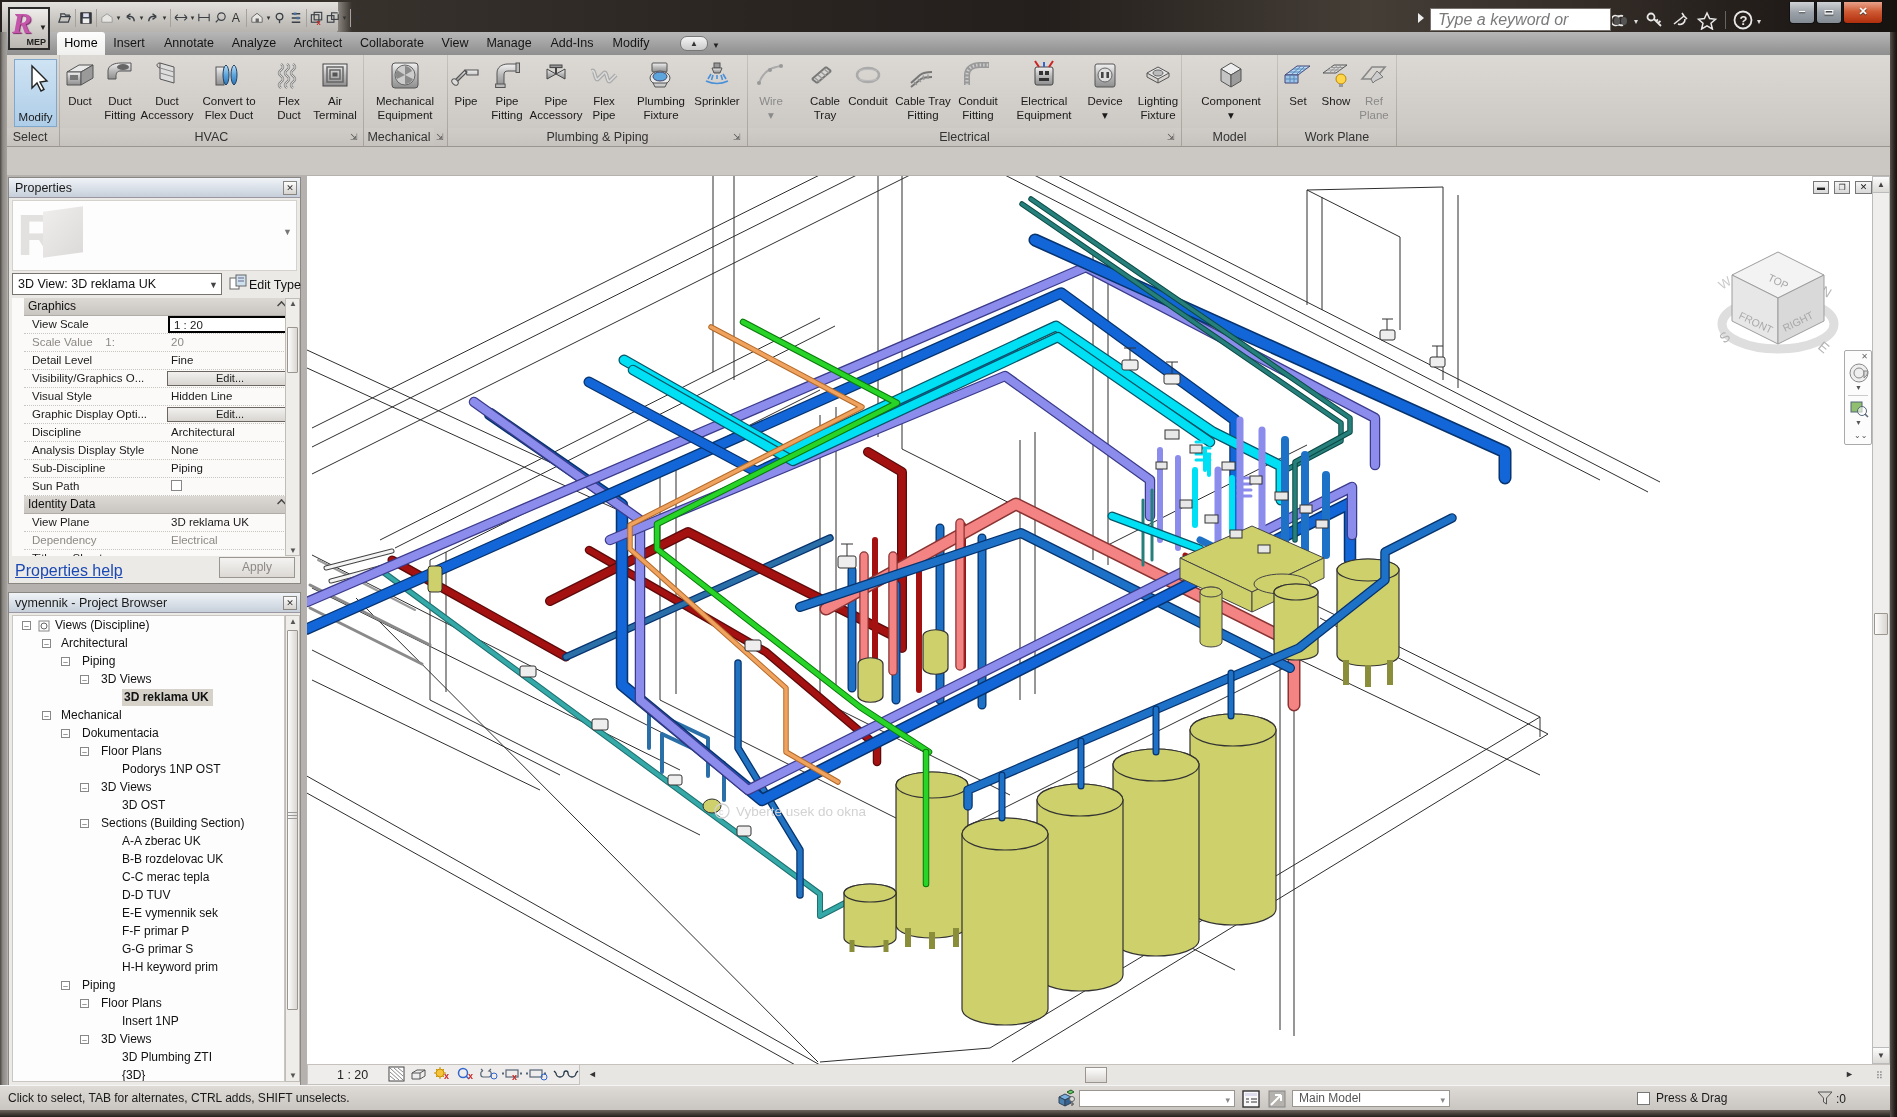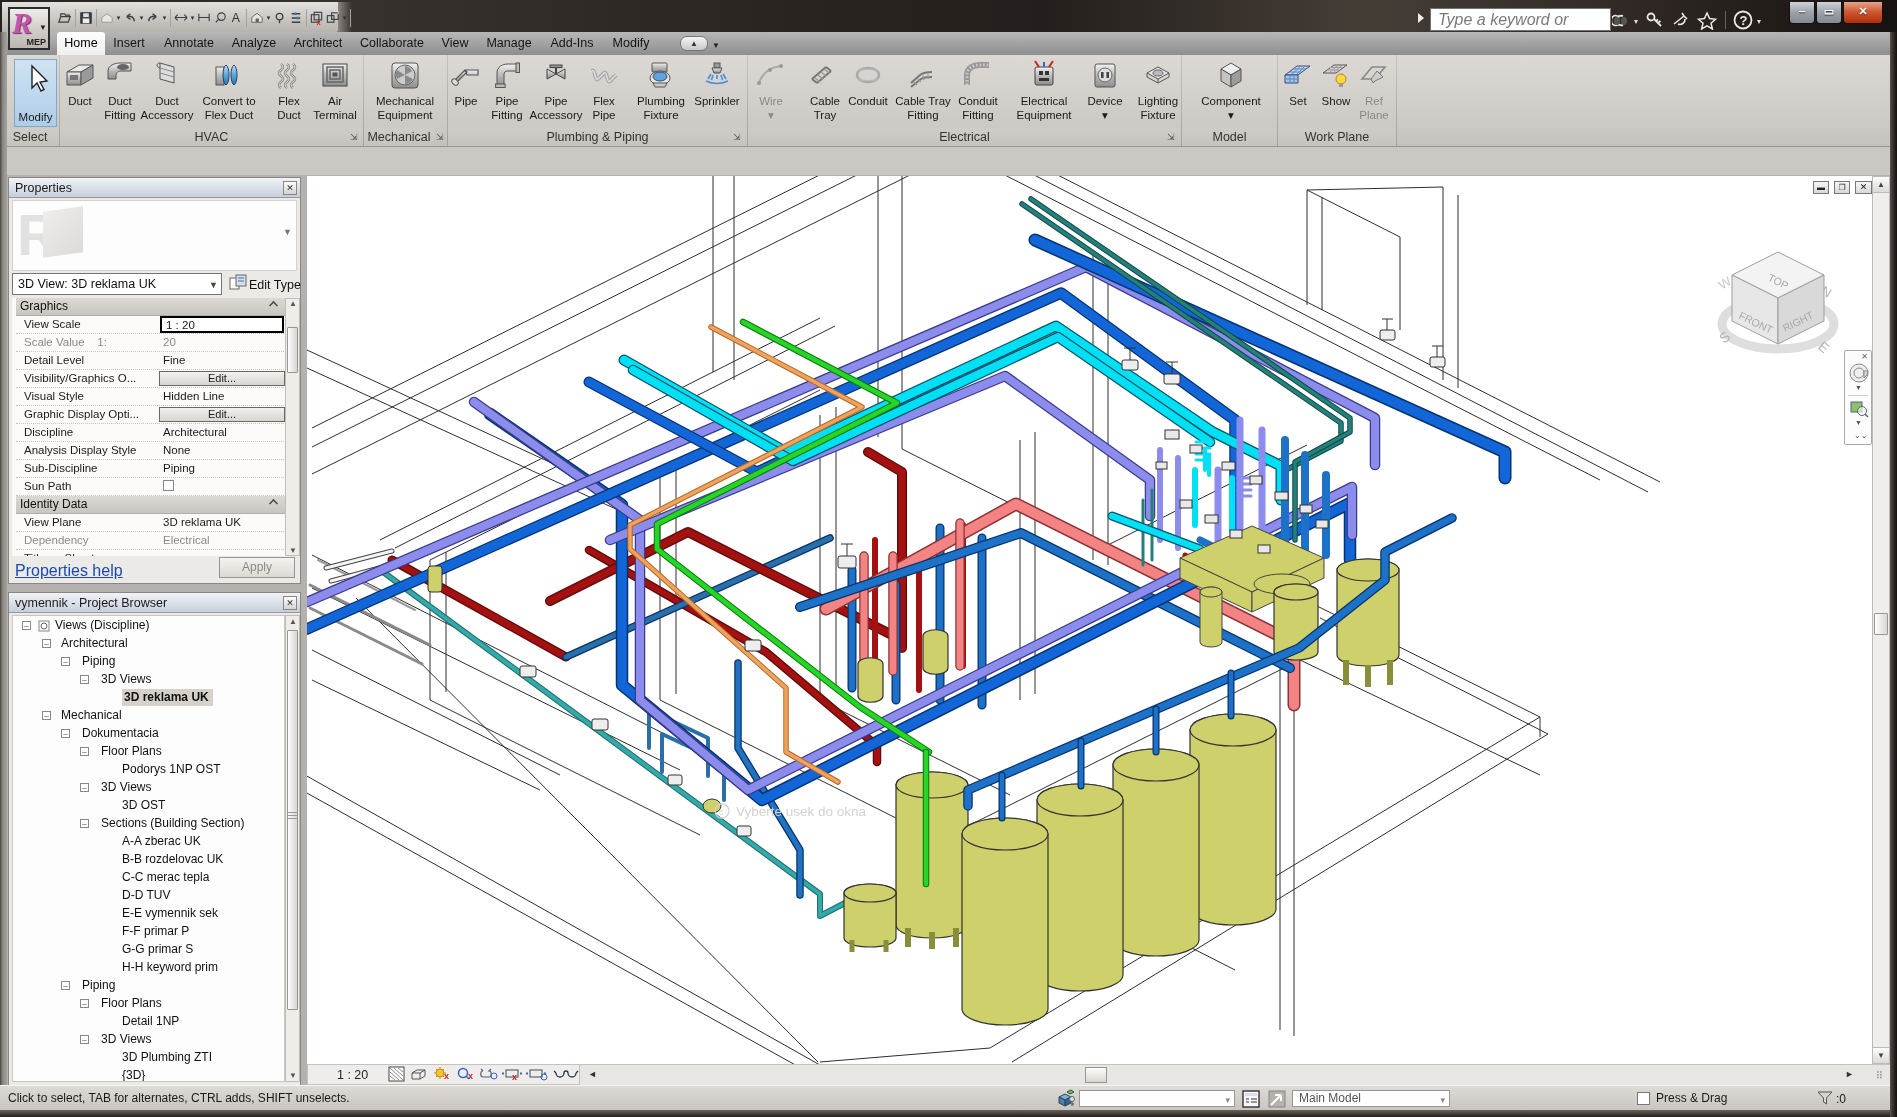--- a/index.html
+++ b/index.html
@@ -42,21 +42,21 @@
 #modifybtn .lb{position:absolute;bottom:3px;width:100%;text-align:center;font-size:11.5px;color:#1a1a1a}
 
 #gapstrip{left:0;top:147px;width:1897px;height:29px;background:#cbc7c2;border-bottom:1px solid #b5b1ac}
 
 #leftcol{left:0;top:176px;width:307px;height:909px;background:#b5b1ae}
 .lborder{left:0;top:32px;width:7px;height:1085px;background:linear-gradient(90deg,#4a4642,#8d8984 40%,#a5a19c)}
 .panel{position:absolute;left:8px;width:293px;background:#eceae7;border:1px solid #8a8682}
 .phead{height:20px;background:linear-gradient(#f0f4f8,#c6cfda);border-bottom:1px solid #9a96a2;font-size:12.5px;color:#1a1a1a;line-height:20px;padding-left:6px;position:relative}
 .pclose{position:absolute;right:3px;top:3px;width:14px;height:14px;background:linear-gradient(#fdfdfd,#d6d3cf);border:1px solid #8a8682;font-size:9px;line-height:12px;text-align:center;color:#333}
 
-.prow{position:absolute;left:4px;width:270px;height:18px;font-size:11.5px;color:#1a1a1a;border-bottom:1px dotted #c9c5c0}
+.prow{position:absolute;left:12px;width:270px;height:18px;font-size:11.5px;color:#1a1a1a;border-bottom:1px dotted #c9c5c0}
 .prow .l{position:absolute;left:8px;top:2px;white-space:nowrap}
 .prow .v{position:absolute;left:147px;top:2px;white-space:nowrap}
 .prow.hdr{background:linear-gradient(#dcd8d4,#c9c5c1);border-bottom:1px solid #b0aca7;font-size:12px;color:#111}
 .prow.hdr .l{left:4px;top:1px}
 .prow.hdr .chev{position:absolute;right:8px;top:3px;width:9px;height:9px;border-top:2px solid #444;border-left:2px solid #444;transform:rotate(45deg) scale(.7,.7)}
 .editbtn{position:absolute;left:143px;top:1px;width:126px;height:15px;background:linear-gradient(#f2f1ef,#d8d5d1);border:1px solid #6a6661;font-size:11px;text-align:center;line-height:13px;color:#222}
 .gray{color:#8c8984}
 
 .trow{position:absolute;font-size:12px;color:#111;white-space:nowrap;height:17px;line-height:17px}
 .tbox{position:absolute;width:9px;height:9px;border:1px solid #888;background:#fff;font-size:8px;line-height:7px;text-align:center;color:#333}
@@ -625,21 +625,21 @@
         <div class="trow" style="left:109px;top:217px">A-A zberac UK</div>
         <div class="trow" style="left:109px;top:235px">B-B rozdelovac UK</div>
         <div class="trow" style="left:109px;top:253px">C-C merac tepla</div>
         <div class="trow" style="left:109px;top:271px">D-D TUV</div>
         <div class="trow" style="left:109px;top:289px">E-E vymennik sek</div>
         <div class="trow" style="left:109px;top:307px">F-F primar P</div>
         <div class="trow" style="left:109px;top:325px">G-G primar S</div>
         <div class="trow" style="left:109px;top:343px">H-H keyword prim</div>
         <div class="trow" style="left:69px;top:361px"><span class="tbox" style="left:-21px;top:4px">–</span>Piping</div>
         <div class="trow" style="left:88px;top:379px"><span class="tbox" style="left:-21px;top:4px">–</span>Floor Plans</div>
-        <div class="trow" style="left:109px;top:397px">Detail 1NP</div>
+        <div class="trow" style="left:109px;top:397px">Insert 1NP</div>
         <div class="trow" style="left:88px;top:415px"><span class="tbox" style="left:-21px;top:4px">–</span>3D Views</div>
         <div class="trow" style="left:109px;top:433px">3D Plumbing ZTI</div>
         <div class="trow" style="left:109px;top:451px">{3D}</div>
       </div>
       <div class="sbv" style="left:276px;top:22px;width:15px;height:467px">
           <div class="sbthumb" style="left:1px;top:14px;width:11px;height:380px"></div>
           <div style="position:absolute;left:3px;top:1px;font-size:8px;color:#555">▲</div>
           <div style="position:absolute;left:3px;bottom:1px;font-size:8px;color:#555">▼</div>
       <div style="position:absolute;left:2px;top:196px;width:9px;border-top:1px solid #999"></div>
           <div style="position:absolute;left:2px;top:199px;width:9px;border-top:1px solid #999"></div>

